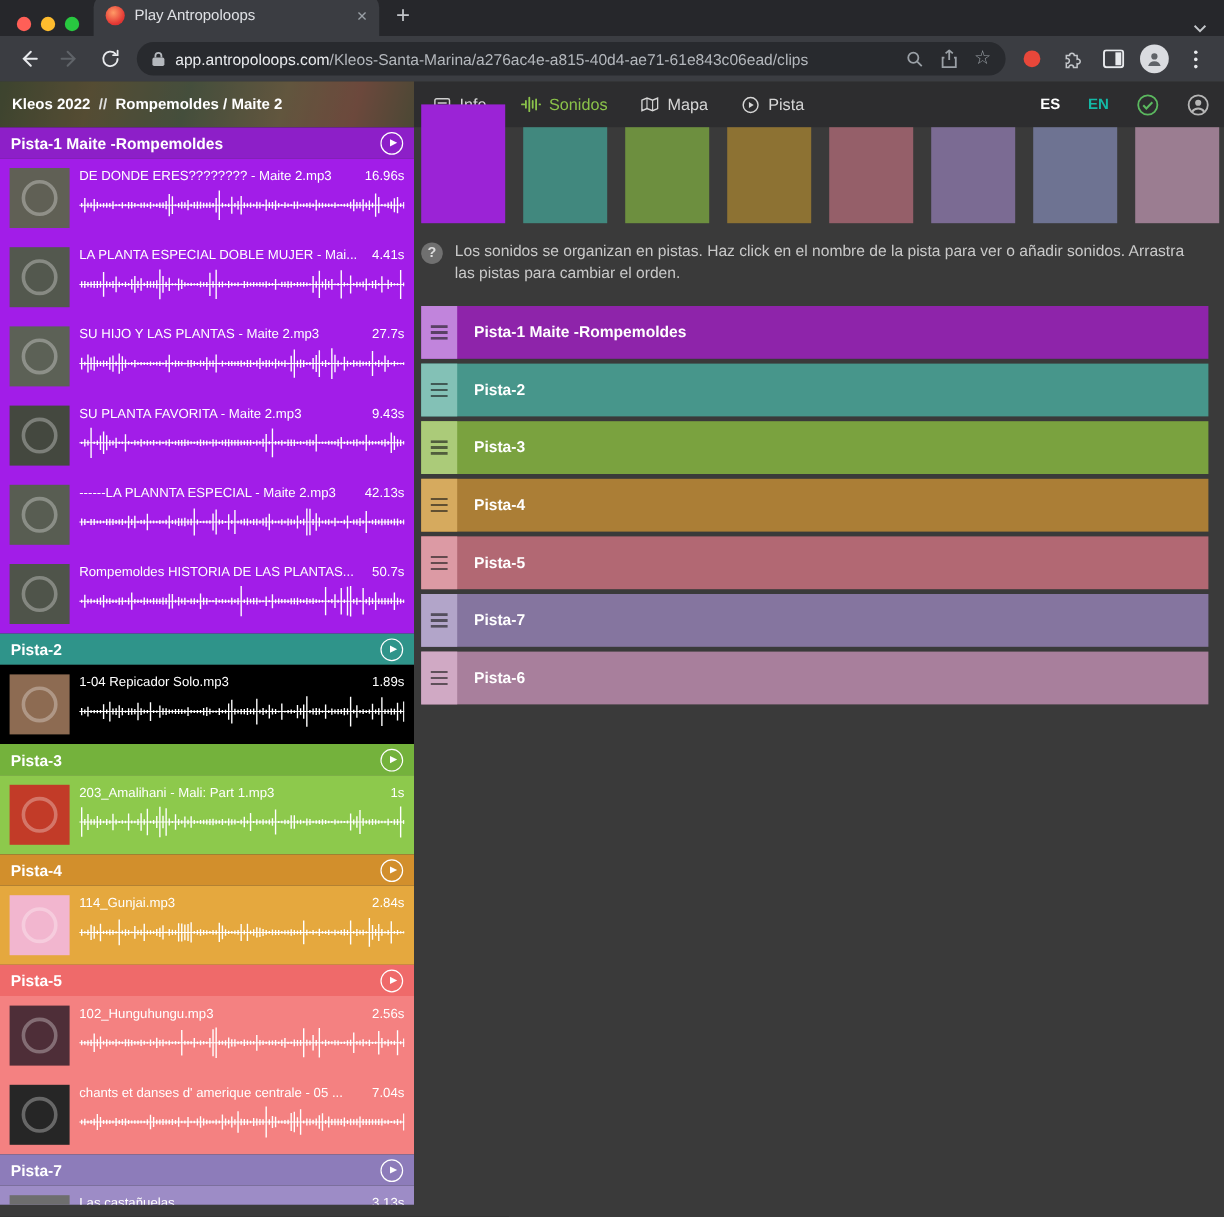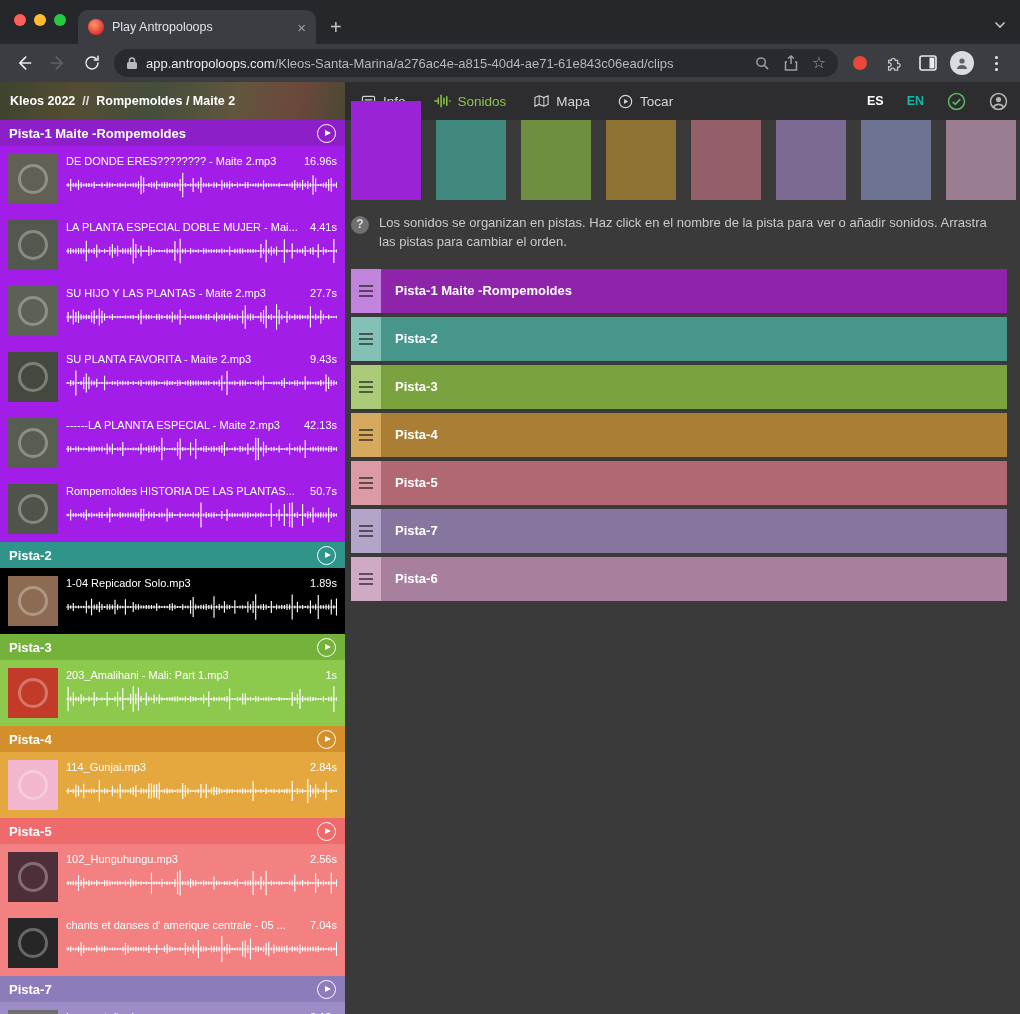--- a/index.html
+++ b/index.html
@@ -1,20 +1,20 @@
 <!DOCTYPE html>
 <html><head>
 <meta charset="utf-8">
 <style>
   * { margin:0; padding:0; box-sizing:border-box; }
   body { background:#1a1a1a; font-family:"Liberation Sans","DejaVu Sans",sans-serif; }
   .screen { width:1020px; height:1014px; background:#3a3a3a; position:relative; overflow:hidden; margin:0 auto; }
 
   
-  .tabstrip { height:44px; background:#26272b; position:relative; display:flex; align-items:flex-end; }
+  .tabstrip { height:30px; background:#26272b; position:relative; display:flex; align-items:flex-end; }
   .traffic { position:absolute; left:14px; top:14px; display:flex; gap:8px; }
   .tl { width:12px; height:12px; border-radius:50%; }
   .tl.red{background:#ff5f57}.tl.yellow{background:#febc2e}.tl.green{background:#28c840}
   .tab { margin-left:78px; width:238px; height:34px; background:#3b3d42; border-radius:10px 10px 0 0;
          display:flex; align-items:center; padding:0 10px; gap:8px; color:#dfe1e5; font-size:12.5px; }
   .favicon { width:16px; height:16px; border-radius:50%; flex:0 0 16px;
              background:radial-gradient(circle at 40% 35%, #ff9a66, #e53935 65%, #c62828); }
   .tab-title { flex:1; white-space:nowrap; overflow:hidden; }
   .tab-close { color:#9aa0a6; font-size:15px; line-height:1; cursor:default; }
   .newtab { color:#c3c6ca; font-size:20px; margin:0 0 7px 14px; line-height:1; }
@@ -207,21 +207,21 @@
             </span>
     <span class="nav-label">Mapa</span>
   </div>
           <div class="nav-item">
     <span class="nav-icon">
               <svg viewBox="0 0 16 16" width="15" height="15">
                 <circle cx="8" cy="8" r="6.6" fill="none" stroke="#d6d6d6" stroke-width="1.3"></circle>
                 <path d="M6.5 5.4v5.2L10.8 8z" fill="#d6d6d6"></path>
               </svg>
             </span>
-    <span class="nav-label">Tocar</span>
+    <span class="nav-label">Pista</span>
   </div>
         </nav>
       <div class="hdr-right">
         <span class="lang-es">ES</span>
         <span class="lang-en">EN</span>
         <svg width="19" height="19" viewBox="0 0 20 20">
             <circle cx="10" cy="10" r="8.4" fill="none" stroke="#5bb85f" stroke-width="1.6"></circle>
             <path d="M6 10.3l2.7 2.7L14 7.6" fill="none" stroke="#5bb85f" stroke-width="1.8"></path>
           </svg>
         <svg width="19" height="19" viewBox="0 0 20 20">

